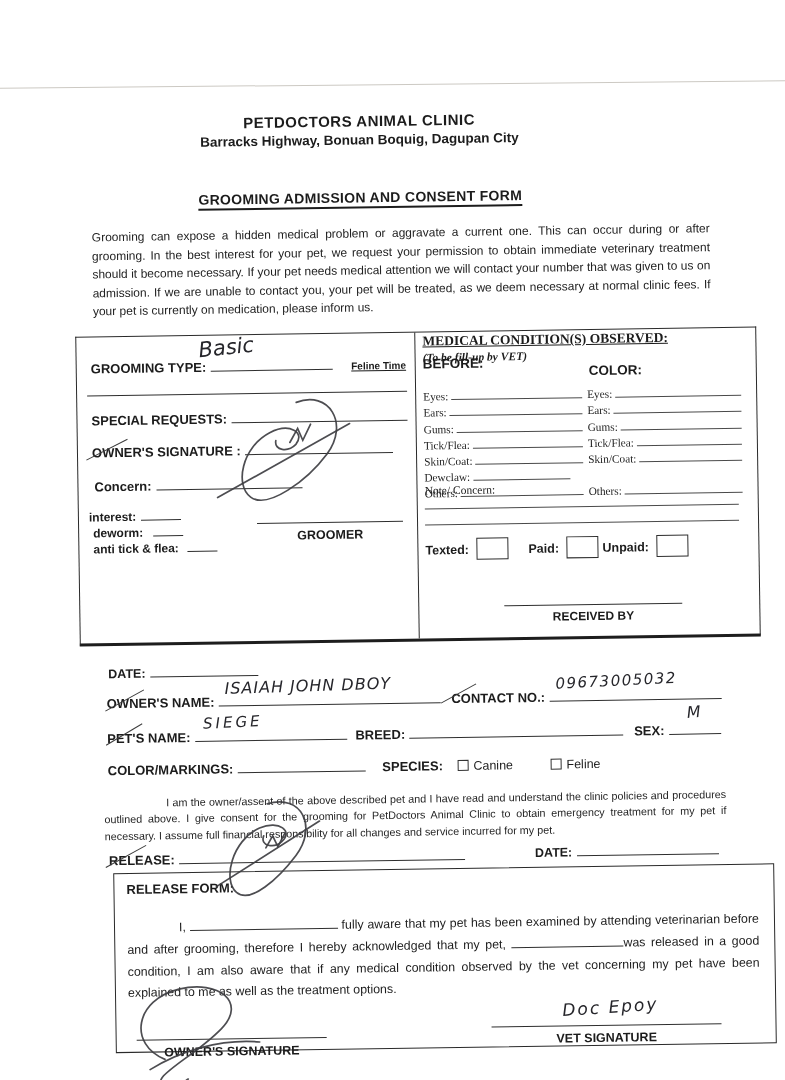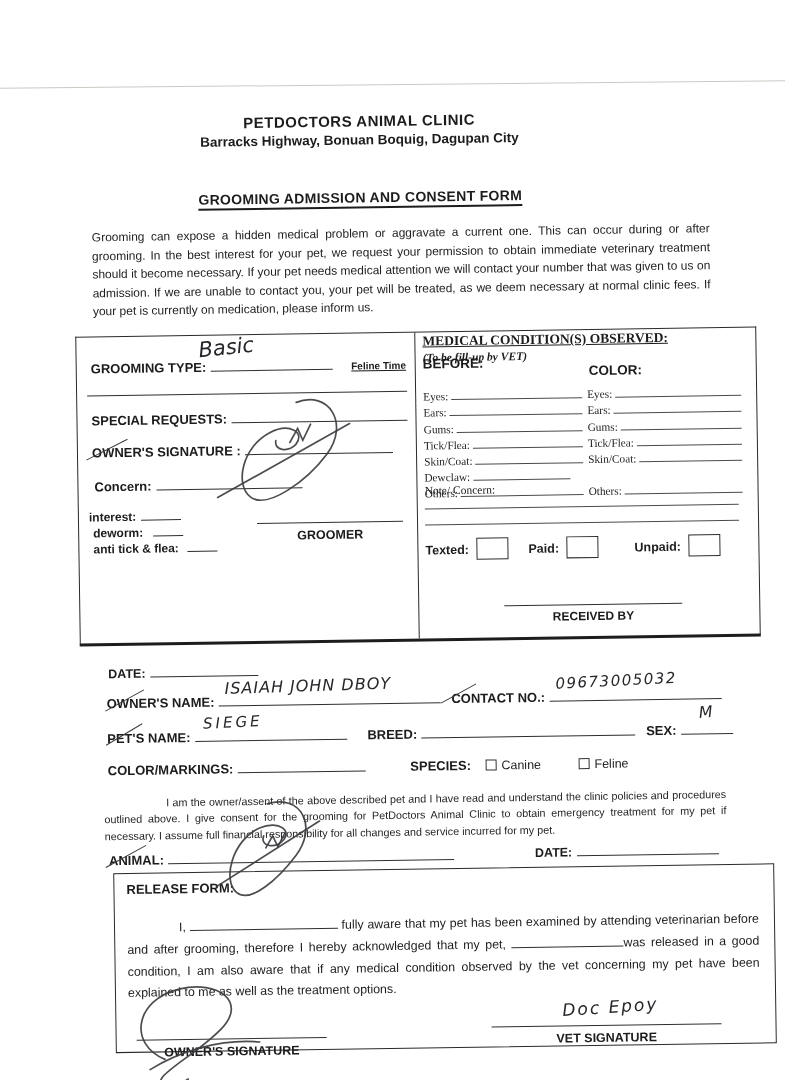--- a/index.html
+++ b/index.html
@@ -191,21 +191,21 @@
           </div>
       </div>
 
       <div class="abs med-lbl serif" style="left:346px; top:152px; font-size:11.5px">Note/ Concern:</div>
       <div class="hline" style="left:346px; top:176px; width:314px; border-color:#4a4a4a"></div>
       <div class="hline" style="left:346px; top:192px; width:314px; border-color:#4a4a4a"></div>
 
       <div class="abs" style="left:346px; top:206px">
         <span class="paylbl">Texted:</span><span class="paybox"></span>
         <span class="paylbl" style="margin-left:16px">Paid:</span><span class="paybox"></span>
-        <span class="paylbl" style="margin-left:32px">Unpaid:</span><span class="paybox"></span>
+        <span class="paylbl" style="margin-left:0">Unpaid:</span><span class="paybox"></span>
       </div>
 
       <div class="hline" style="left:424px; top:274px; width:178px"></div>
       <div class="abs center b" style="left:424px; top:279px; width:178px; font-size:12px">RECEIVED BY</div>
     </div>
 
     <div class="abs" style="left:106px; top:660px">
       <span class="lbl-sm" style="font-size:12.5px">DATE:</span>
       <span class="inline-line" style="width:108px"></span>
     </div>
@@ -219,44 +219,44 @@
       <span class="inline-line" style="width:172px">
         <span class="hw" style="left:6px; top:-17px; font-size:15px; letter-spacing:1.5px; transform:rotate(-2deg)">09673005032</span>
       </span>
     </div>
 
     <div class="abs" style="left:104px; top:725px">
       <span class="lbl">PET'S NAME:</span>
       <span class="inline-line" style="width:152px">
         <span class="hw" style="left:8px; top:-16px; font-size:15px; letter-spacing:3px; transform:rotate(-2deg)">SIEGE</span>
       </span>
-      <span class="lbl" style="margin-left:16px">BREED:</span>
+      <span class="lbl" style="margin-left:4px">BREED:</span>
       <span class="inline-line" style="width:214px"></span>
       <span class="lbl" style="margin-left:6px">SEX:</span>
       <span class="inline-line" style="width:52px">
         <span class="hw" style="left:18px; top:-20px; font-size:16px; transform:rotate(-4deg)">M</span>
       </span>
     </div>
 
     <div class="abs" style="left:104px; top:757px">
       <span class="lbl">COLOR/MARKINGS:</span>
       <span class="inline-line" style="width:128px"></span>
-      <span class="lbl" style="margin-left:40px">SPECIES:</span>
+      <span class="lbl" style="margin-left:12px">SPECIES:</span>
       <span style="margin-left:10px; font-size:12.5px">
         <span class="cb"></span><span>Canine</span>
       </span>
       <span style="margin-left:34px; font-size:12.5px">
         <span class="cb"></span><span>Feline</span>
       </span>
     </div>
 
     <p class="consent" style="left:100px; top:780px; width:622px">I am the owner/assent of the above described pet and I have read and understand the clinic policies and procedures outlined above. I give consent for the grooming for PetDoctors Animal Clinic to obtain emergency treatment for my pet if necessary. I assume full financial responsibility for all changes and service incurred for my pet.</p>
 
     <div class="abs" style="left:104px; top:847px">
-      <span class="lbl">ANIMAL:</span>
+      <span class="lbl">RELEASE:</span>
       <span class="inline-line" style="width:286px"></span>
     </div>
     <div class="abs" style="left:530px; top:845px">
       <span class="lbl-sm" style="font-size:12.5px">DATE:</span>
       <span class="inline-line" style="width:142px"></span>
     </div>
 
     <div class="release-box">
       <div class="abs b" style="left:12px; top:8px; font-size:13px">RELEASE FORM:</div>
       <p class="release-p">

